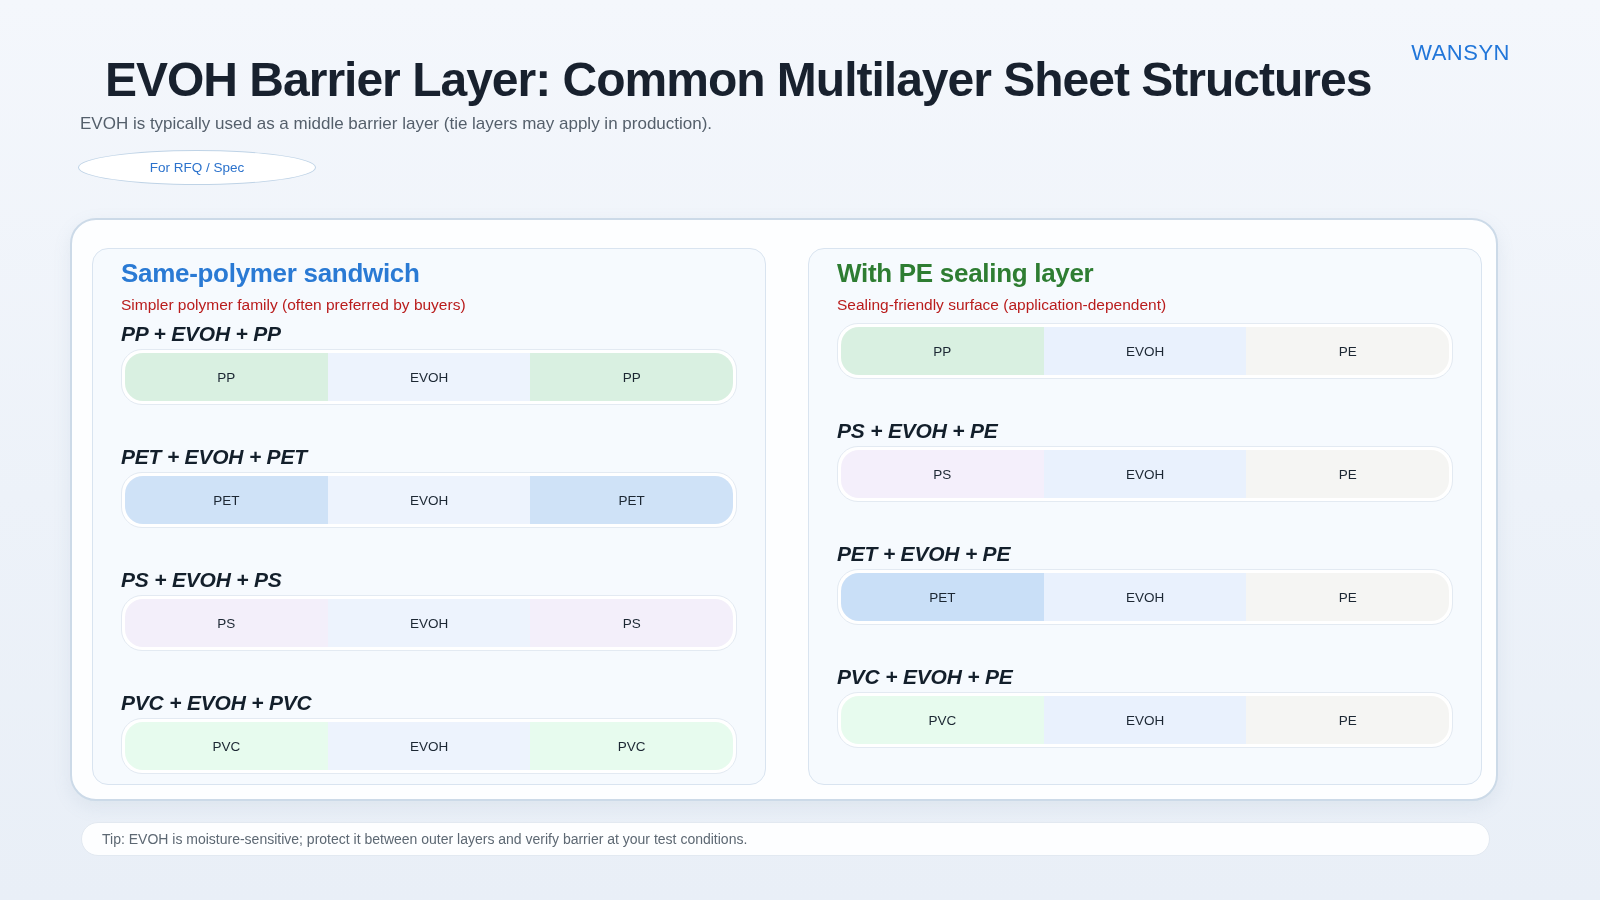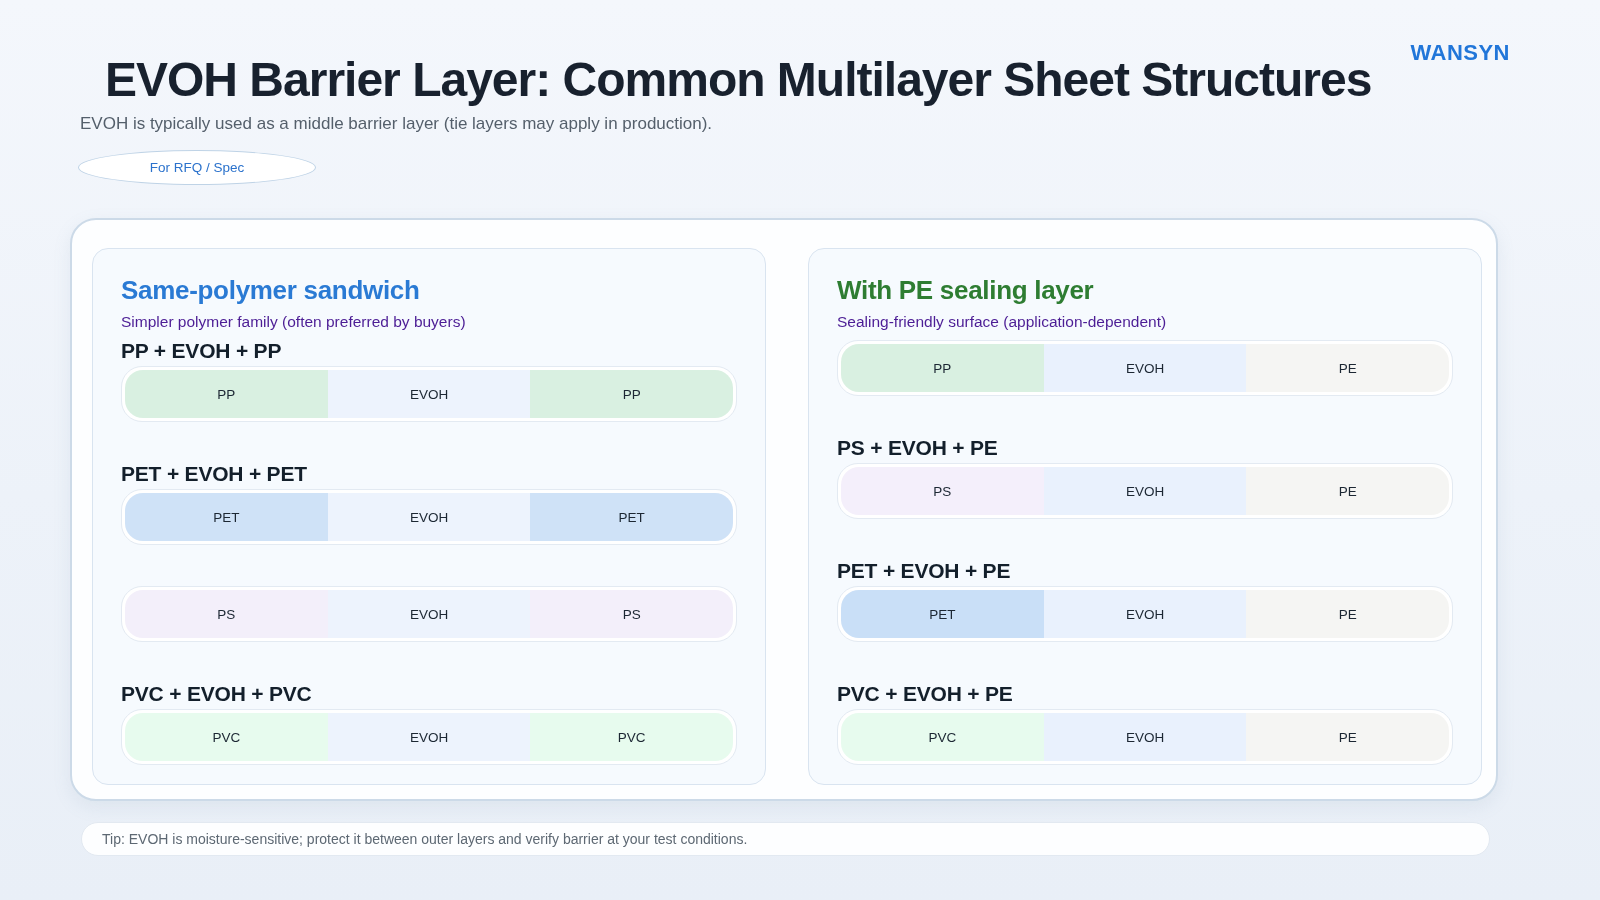--- a/index.html
+++ b/index.html
@@ -10,52 +10,52 @@
     position:relative; overflow:hidden; color:#18212e;
   }
   .page-title{
     position:absolute; left:80px; top:52px;
     font-size:48px; font-weight:800; letter-spacing:-1px; color:#18212e;
     white-space:nowrap;
     margin-left:25px;
   }
   .brand-logo{
     position:absolute; right:90px; top:40px;
-    font-size:22px; font-weight:700; color:#2176d9; letter-spacing:0.5px;
+    font-size:22px; font-weight:400; color:#2176d9; letter-spacing:0.5px;
   }
   .page-subtitle{
     position:absolute; left:80px; top:114px;
     font-size:17px; color:#545f6b;
   }
   .rfq-badge{
     position:absolute; left:78px; top:150px; width:238px; height:35px;
     background:#ffffff; border:1.5px solid #bfd3e6; border-radius:50%;
     display:flex; align-items:center; justify-content:center;
     font-size:13.5px; color:#2b72cc; cursor:pointer;
   }
   .outer-board{
     position:absolute; left:70px; top:218px; width:1428px; height:583px;
     background:#fdfeff; border:2px solid #ccdae8; border-radius:26px;
     box-shadow:0 6px 18px rgba(120,145,175,0.12);
   }
   .panel{
     position:absolute; top:28px; width:674px; height:537px;
     background:#f6fafe; border:1.5px solid #d9e4f0; border-radius:16px;
-    padding:26px 28px;
+    padding:9px 28px;
   }
   .panel-left{ left:20px; }
   .panel-right{ left:736px; }
   .panel-title{ font-size:26px; font-weight:800; letter-spacing:-0.3px; }
   .panel-title.blue{ color:#2a7ad4; }
   .panel-title.green{ color:#2e7d32; }
-  .panel-subtitle{ margin-top:7px; font-size:15.5px; color:#4c1d95; }
+  .panel-subtitle{ margin-top:7px; font-size:15.5px; color:#b91c1c; }
   .structure{ margin-top:9px; }
   .structure-title{
     font-size:21px; font-weight:800; color:#131f2b;
-    line-height:22px; margin-bottom:4px; letter-spacing:-0.2px;
+    line-height:22px; margin-bottom:4px; letter-spacing:-0.2px;font-style:italic;
   }
   .layer-bar{
     height:56px; background:#ffffff; border:1px solid #e3eaf2;
     border-radius:21px; padding:3px; margin-bottom:41px;
   }
   .layer-bar-inner{
     display:flex; height:100%; border-radius:18px; overflow:hidden;
   }
   .layer-seg{
     flex:1; display:flex; align-items:center; justify-content:center;
@@ -98,20 +98,21 @@
       <div class="layer-bar">
           <div class="layer-bar-inner">
         <div class="layer-seg" style="background: rgb(207, 226, 247);">PET</div>
         <div class="layer-seg" style="background: rgb(237, 243, 253);">EVOH</div>
         <div class="layer-seg" style="background: rgb(207, 226, 247);">PET</div>
       </div>
         </div>
     </div>
 
     <div class="structure">
+      <div class="structure-title">PS + EVOH + PS</div>
       <div class="layer-bar">
           <div class="layer-bar-inner">
         <div class="layer-seg" style="background: rgb(243, 239, 250);">PS</div>
         <div class="layer-seg" style="background: rgb(237, 243, 253);">EVOH</div>
         <div class="layer-seg" style="background: rgb(243, 239, 250);">PS</div>
       </div>
         </div>
     </div>
 
     <div class="structure">

